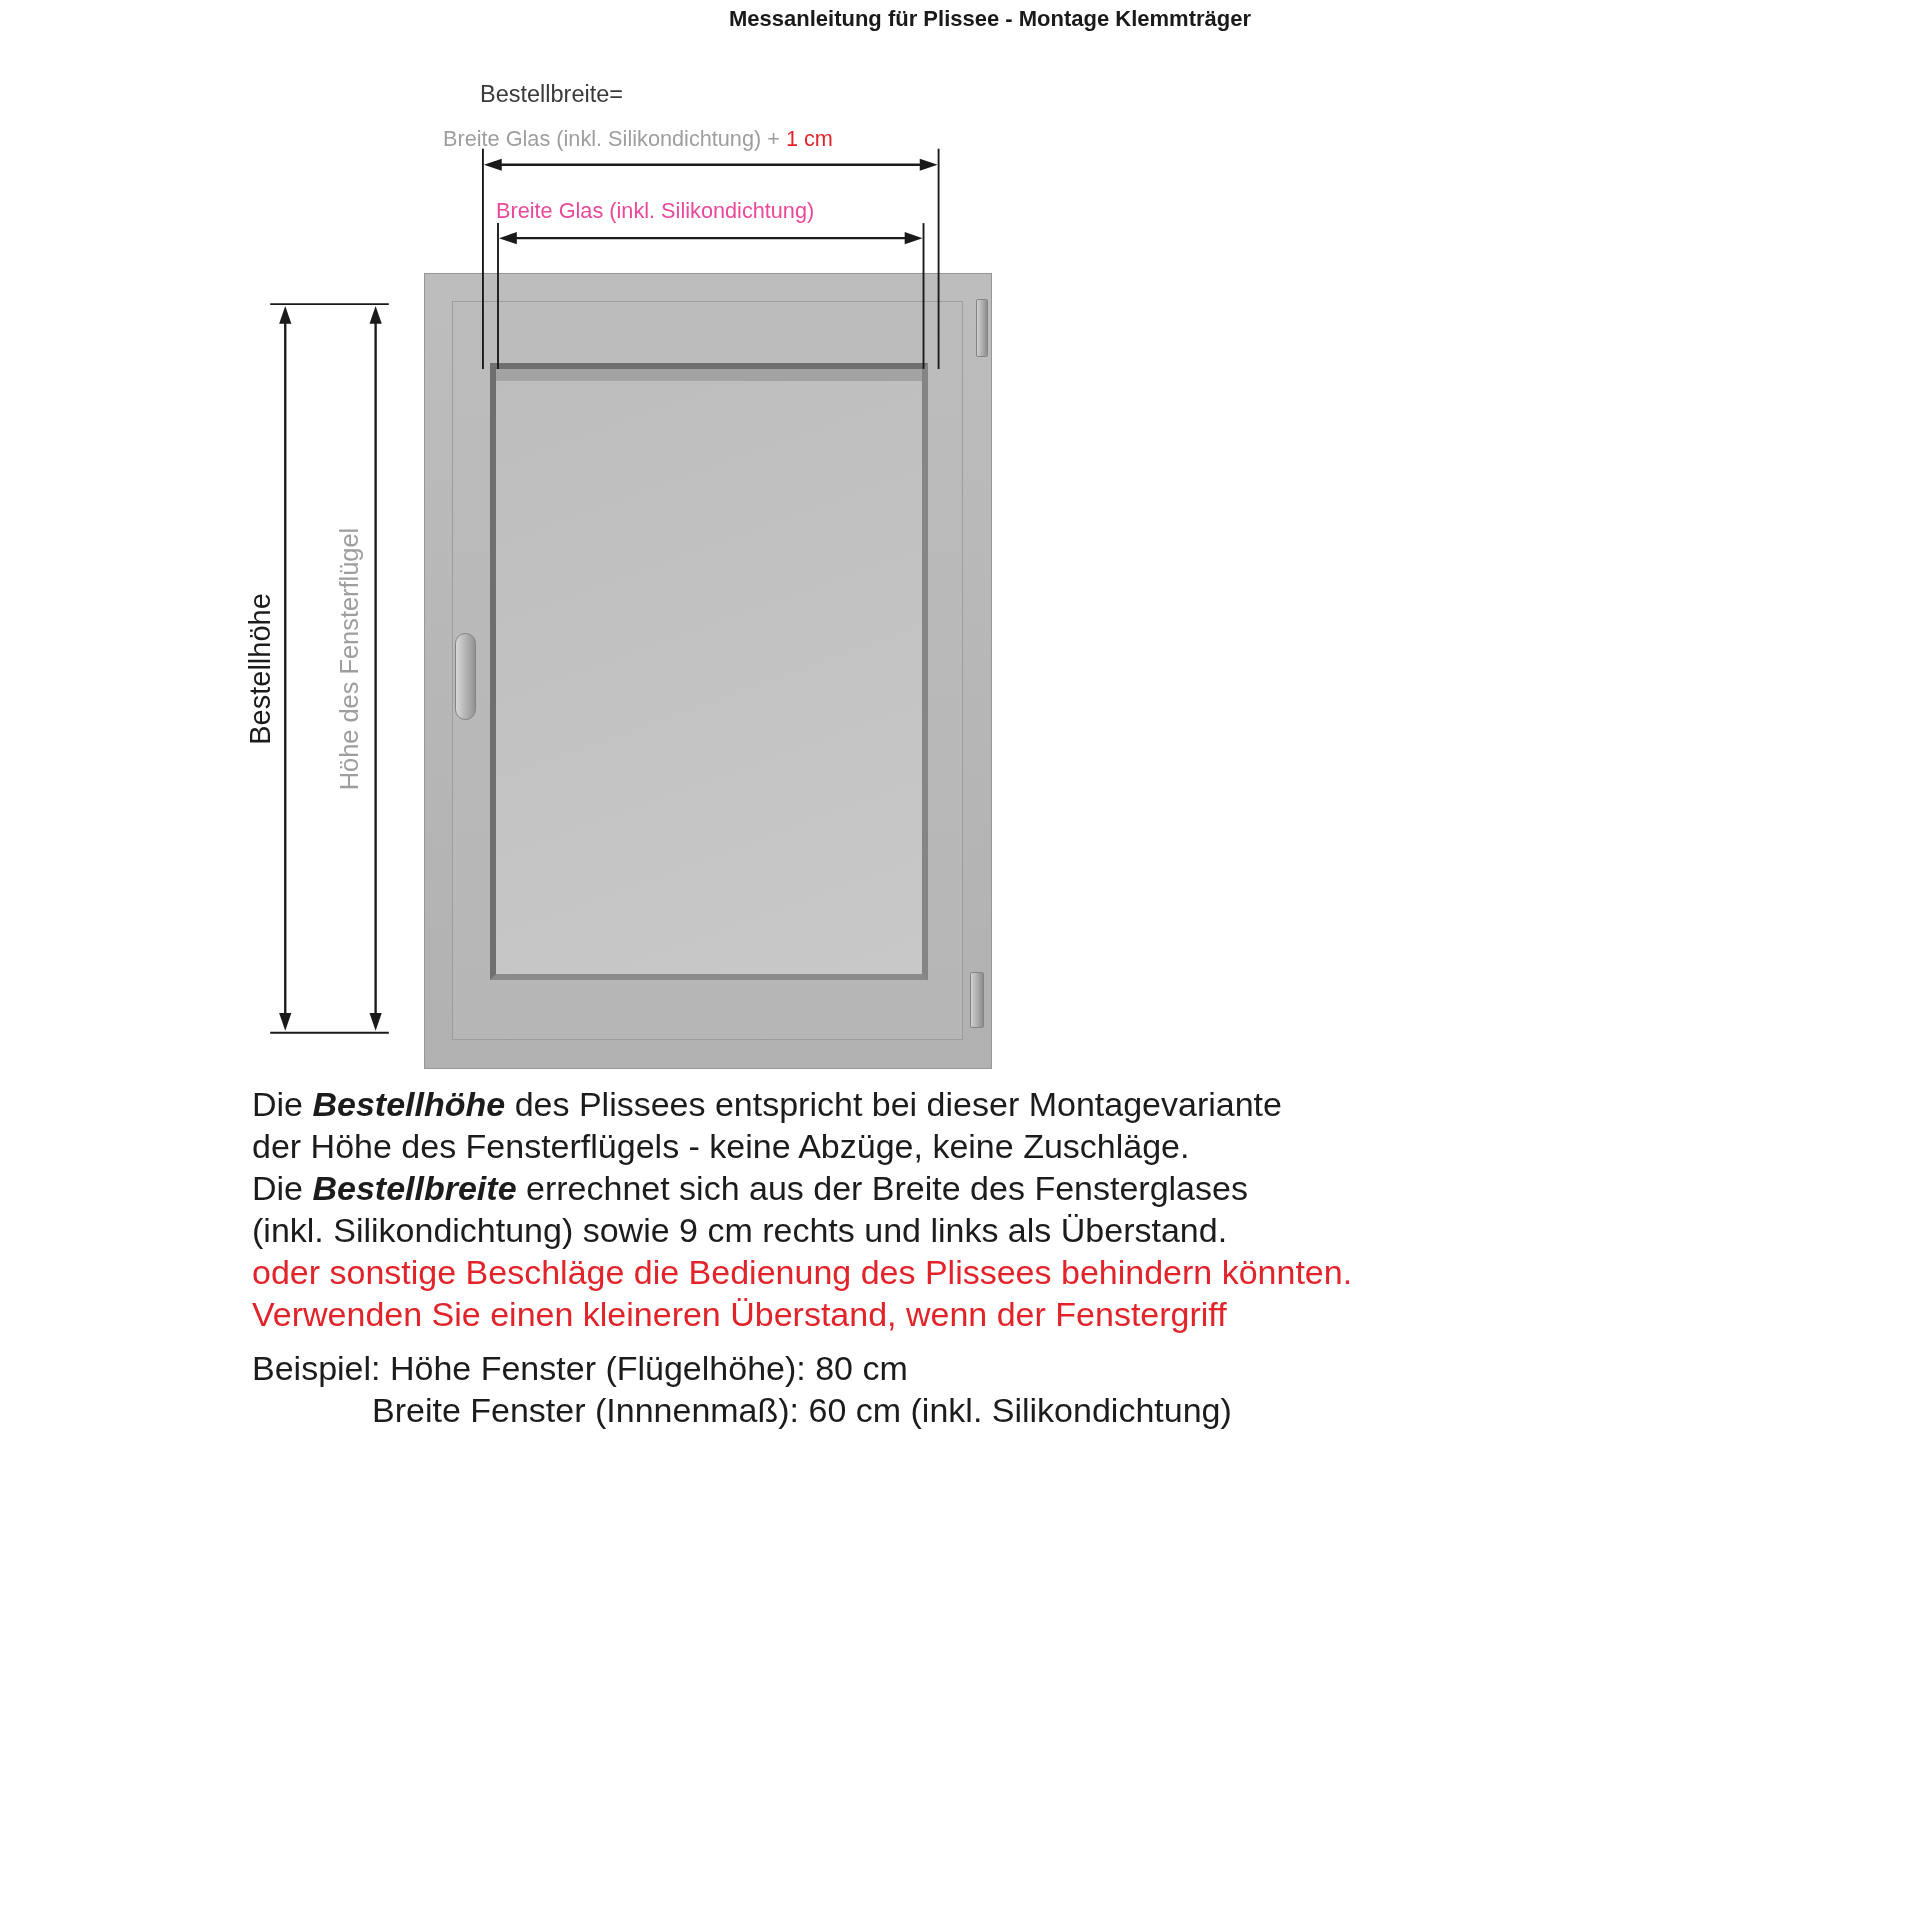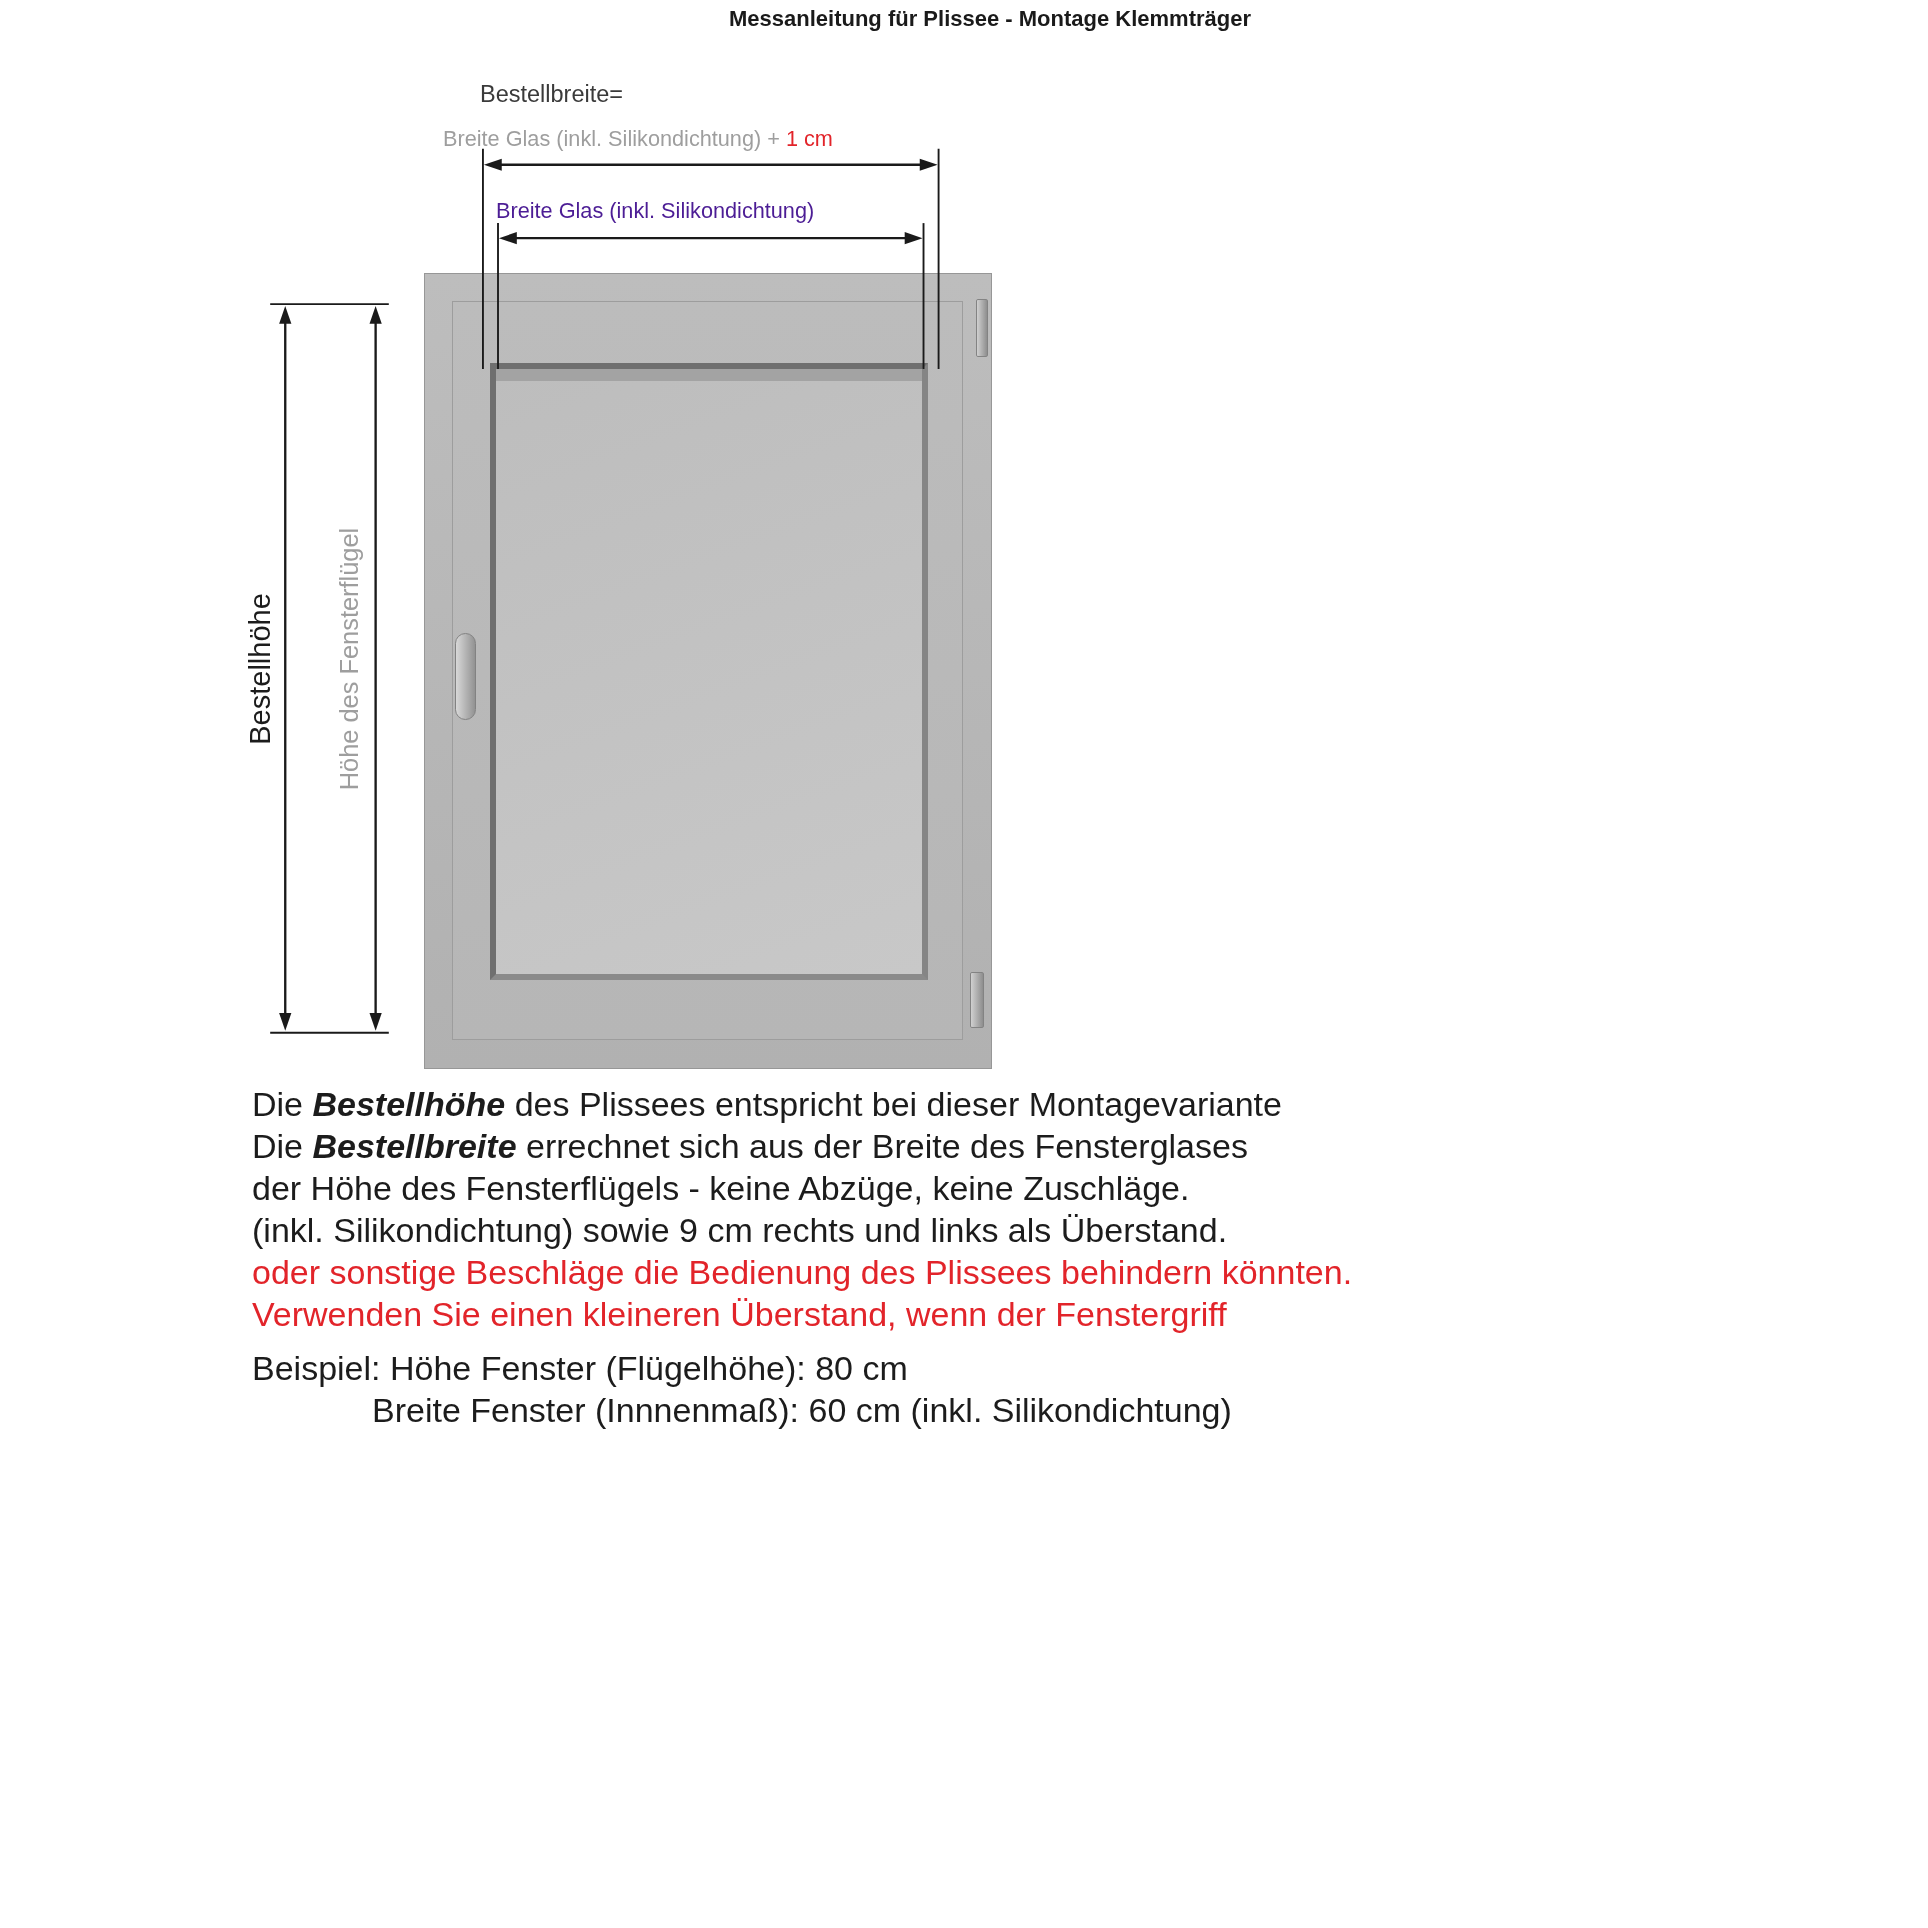--- a/index.html
+++ b/index.html
@@ -12,21 +12,21 @@
     overflow:hidden;
   }
   .title{
     position:absolute;top:5.6px;left:0;width:100%;
     margin:0;text-align:center;
     font-size:22px;font-weight:600;color:#1a1a1a;padding-left:26px;
   }
   .label{position:absolute;white-space:nowrap;}
   .order-width{left:480px;top:81px;width:461px;font-size:23.5px;color:#3a3a3a;}
   .glass-width-plus{left:443px;top:126px;width:537px;font-size:21.7px;color:#9e9e9e;}
-  .glass-width{left:496px;top:198px;width:431px;font-size:21.7px;color:#4c1d95;}
+  .glass-width{left:496px;top:198px;width:431px;font-size:21.7px;color:#ec4899;}
   .red{color:#e2242a;}
 
   
   .window-frame{
     position:absolute;left:424px;top:273px;width:568px;height:796px;
     background:linear-gradient(180deg,#bdbdbd,#b1b1b1);
     border:0.9px solid #979797;box-sizing:border-box;
   }
   .window-sash{
     position:absolute;left:452px;top:301px;width:511px;height:739px;
@@ -137,22 +137,22 @@
 
     <g stroke="#1a1a1a" fill="#1a1a1a">
       <line x1="399" y1="334" x2="399" y2="1086" stroke-width="2.5"></line>
       <polygon points="399,325 392.5,344 405.5,344" stroke="none"></polygon>
       <polygon points="399,1095 392.5,1076 405.5,1076" stroke="none"></polygon>
     </g>
   </svg>
 
   <div class="textblock">
     <div class="line"><span>Die </span><span class="emph">Bestellhöhe</span><span> des Plissees entspricht bei dieser Montagevariante</span></div>
+    <div class="line">der Höhe des Fensterflügels - keine Abzüge, keine Zuschläge.</div>
     <div class="line"><span>Die </span><span class="emph">Bestellbreite</span><span> errechnet sich aus der Breite des Fensterglases</span></div>
-    <div class="line">der Höhe des Fensterflügels - keine Abzüge, keine Zuschläge.</div>
     <div class="line">(inkl. Silikondichtung) sowie 9 cm rechts und links als Überstand.</div>
     <div class="line warn">oder sonstige Beschläge die Bedienung des Plissees behindern könnten.</div>
     <div class="line warn">Verwenden Sie einen kleineren Überstand, wenn der Fenstergriff</div>
 
     <div class="example">
       <div class="line">Beispiel: Höhe Fenster (Flügelhöhe): 80 cm</div>
       <div class="line indent">Breite Fenster (Innnenmaß): 60 cm  (inkl. Silikondichtung)</div>
     </div>
   </div>
 

